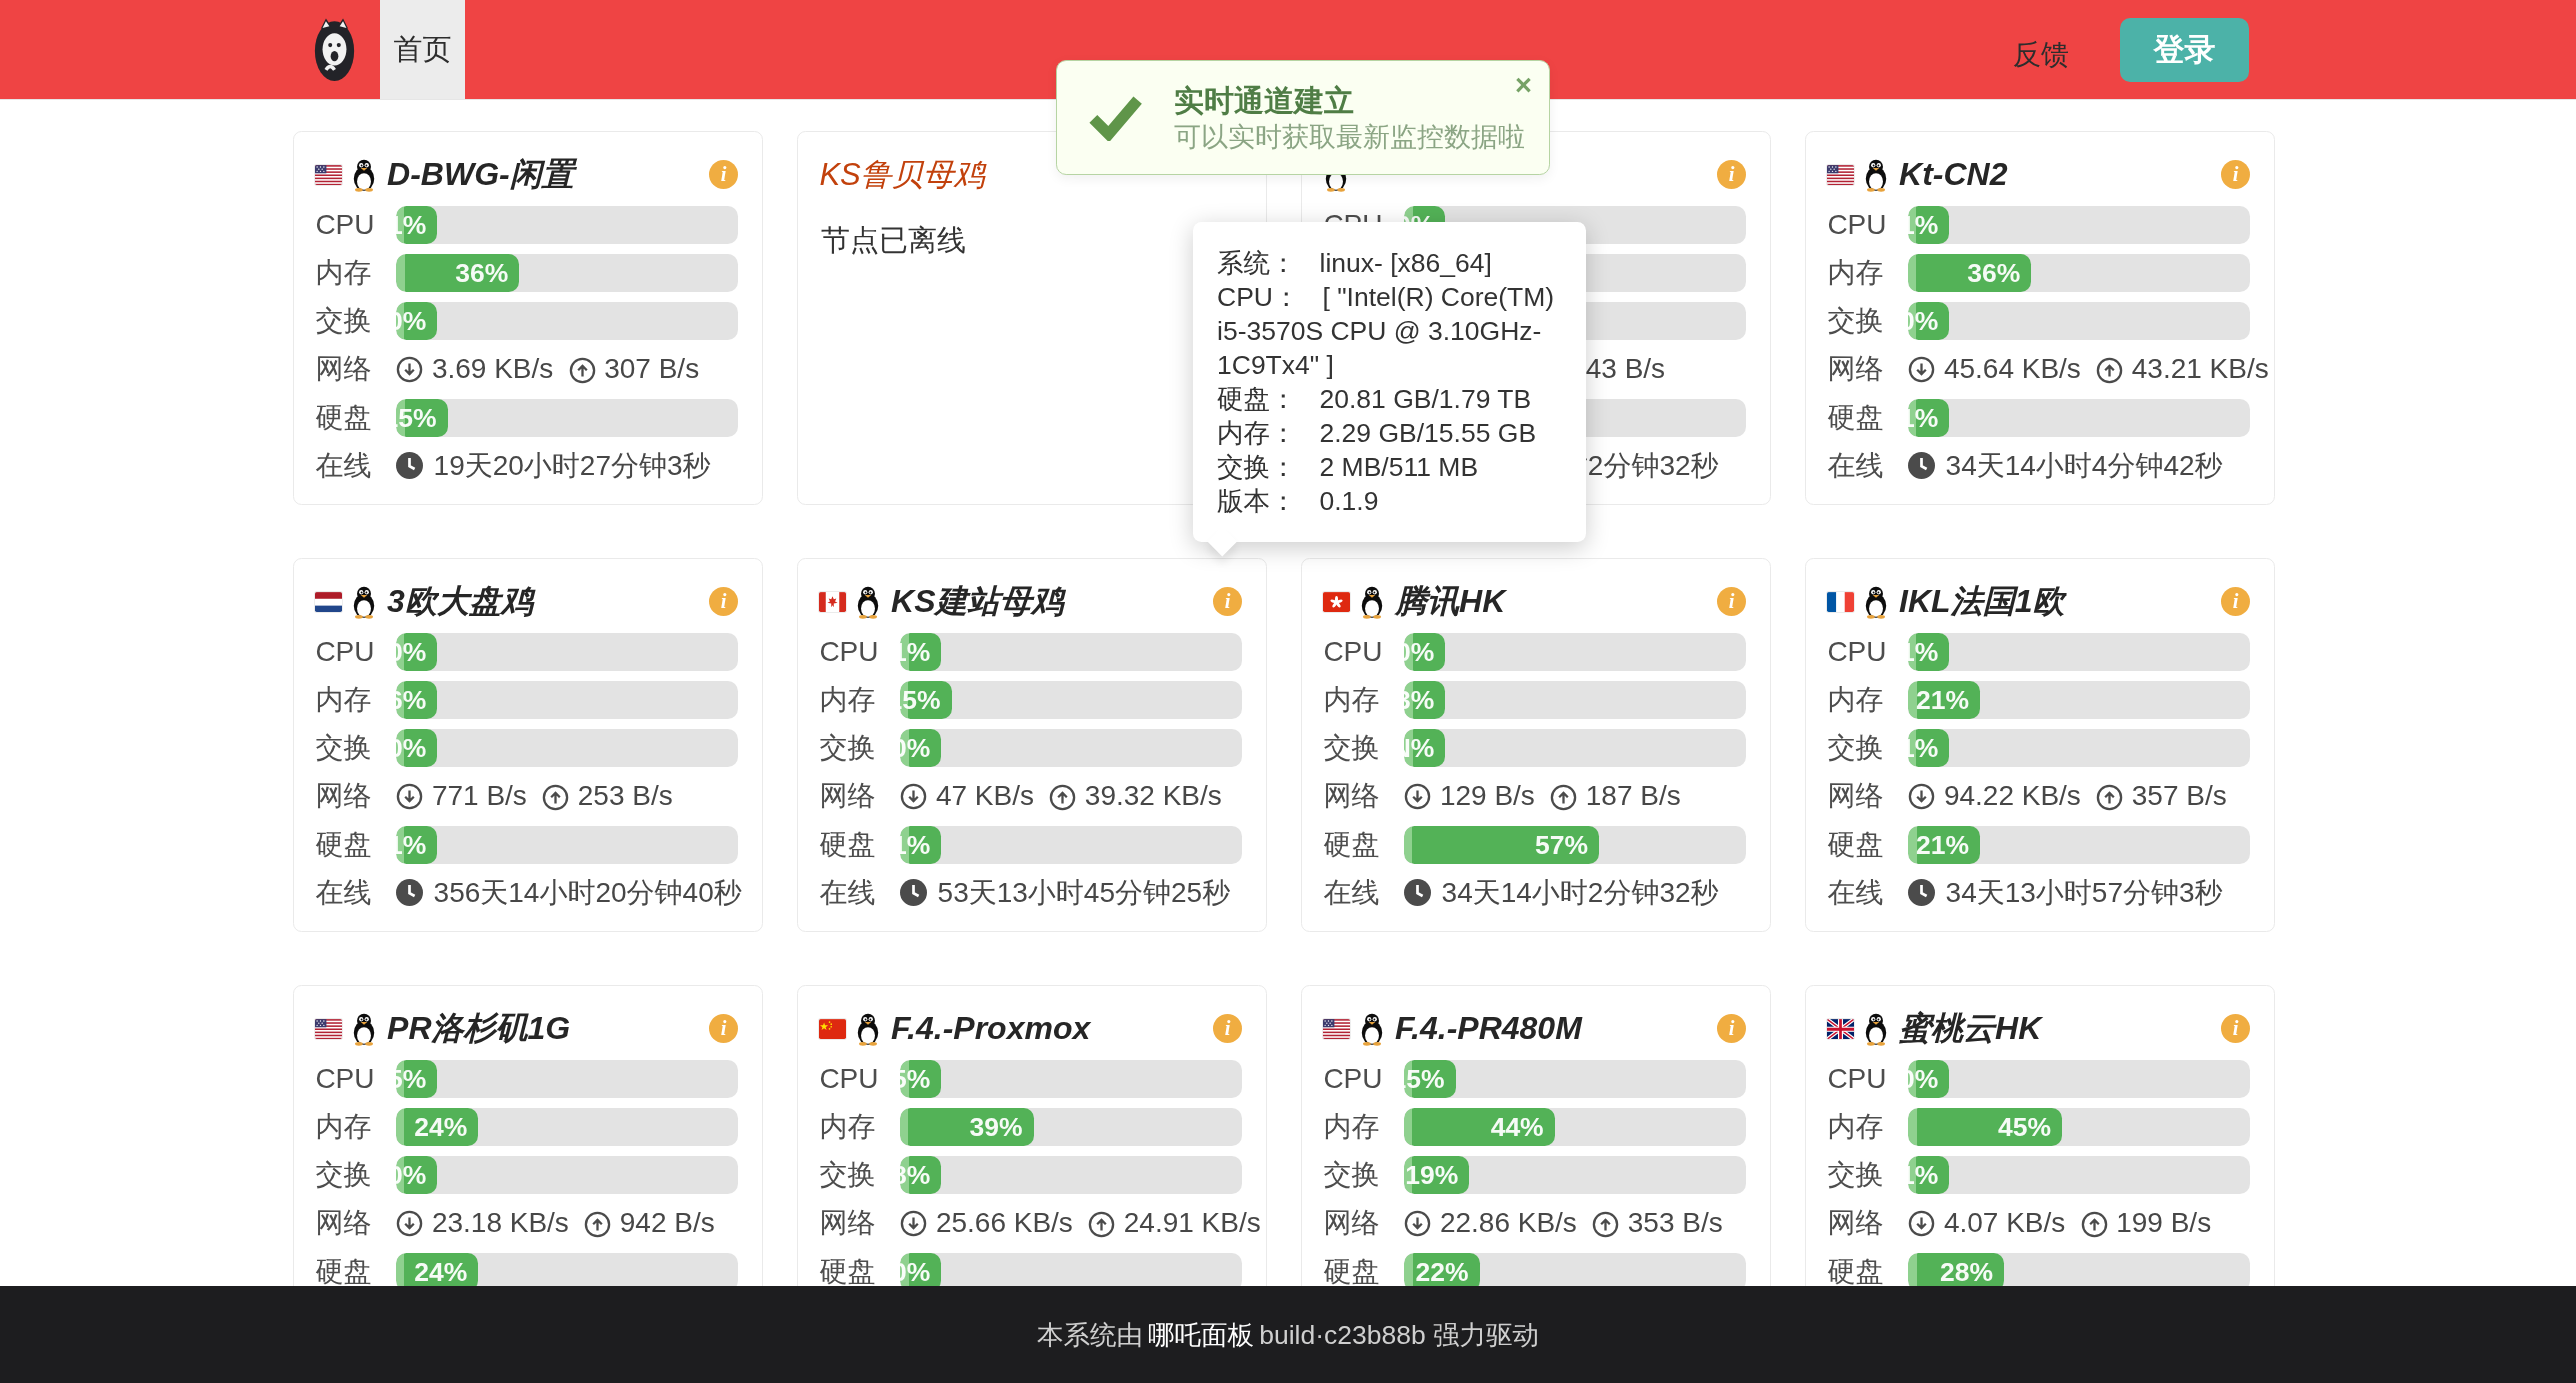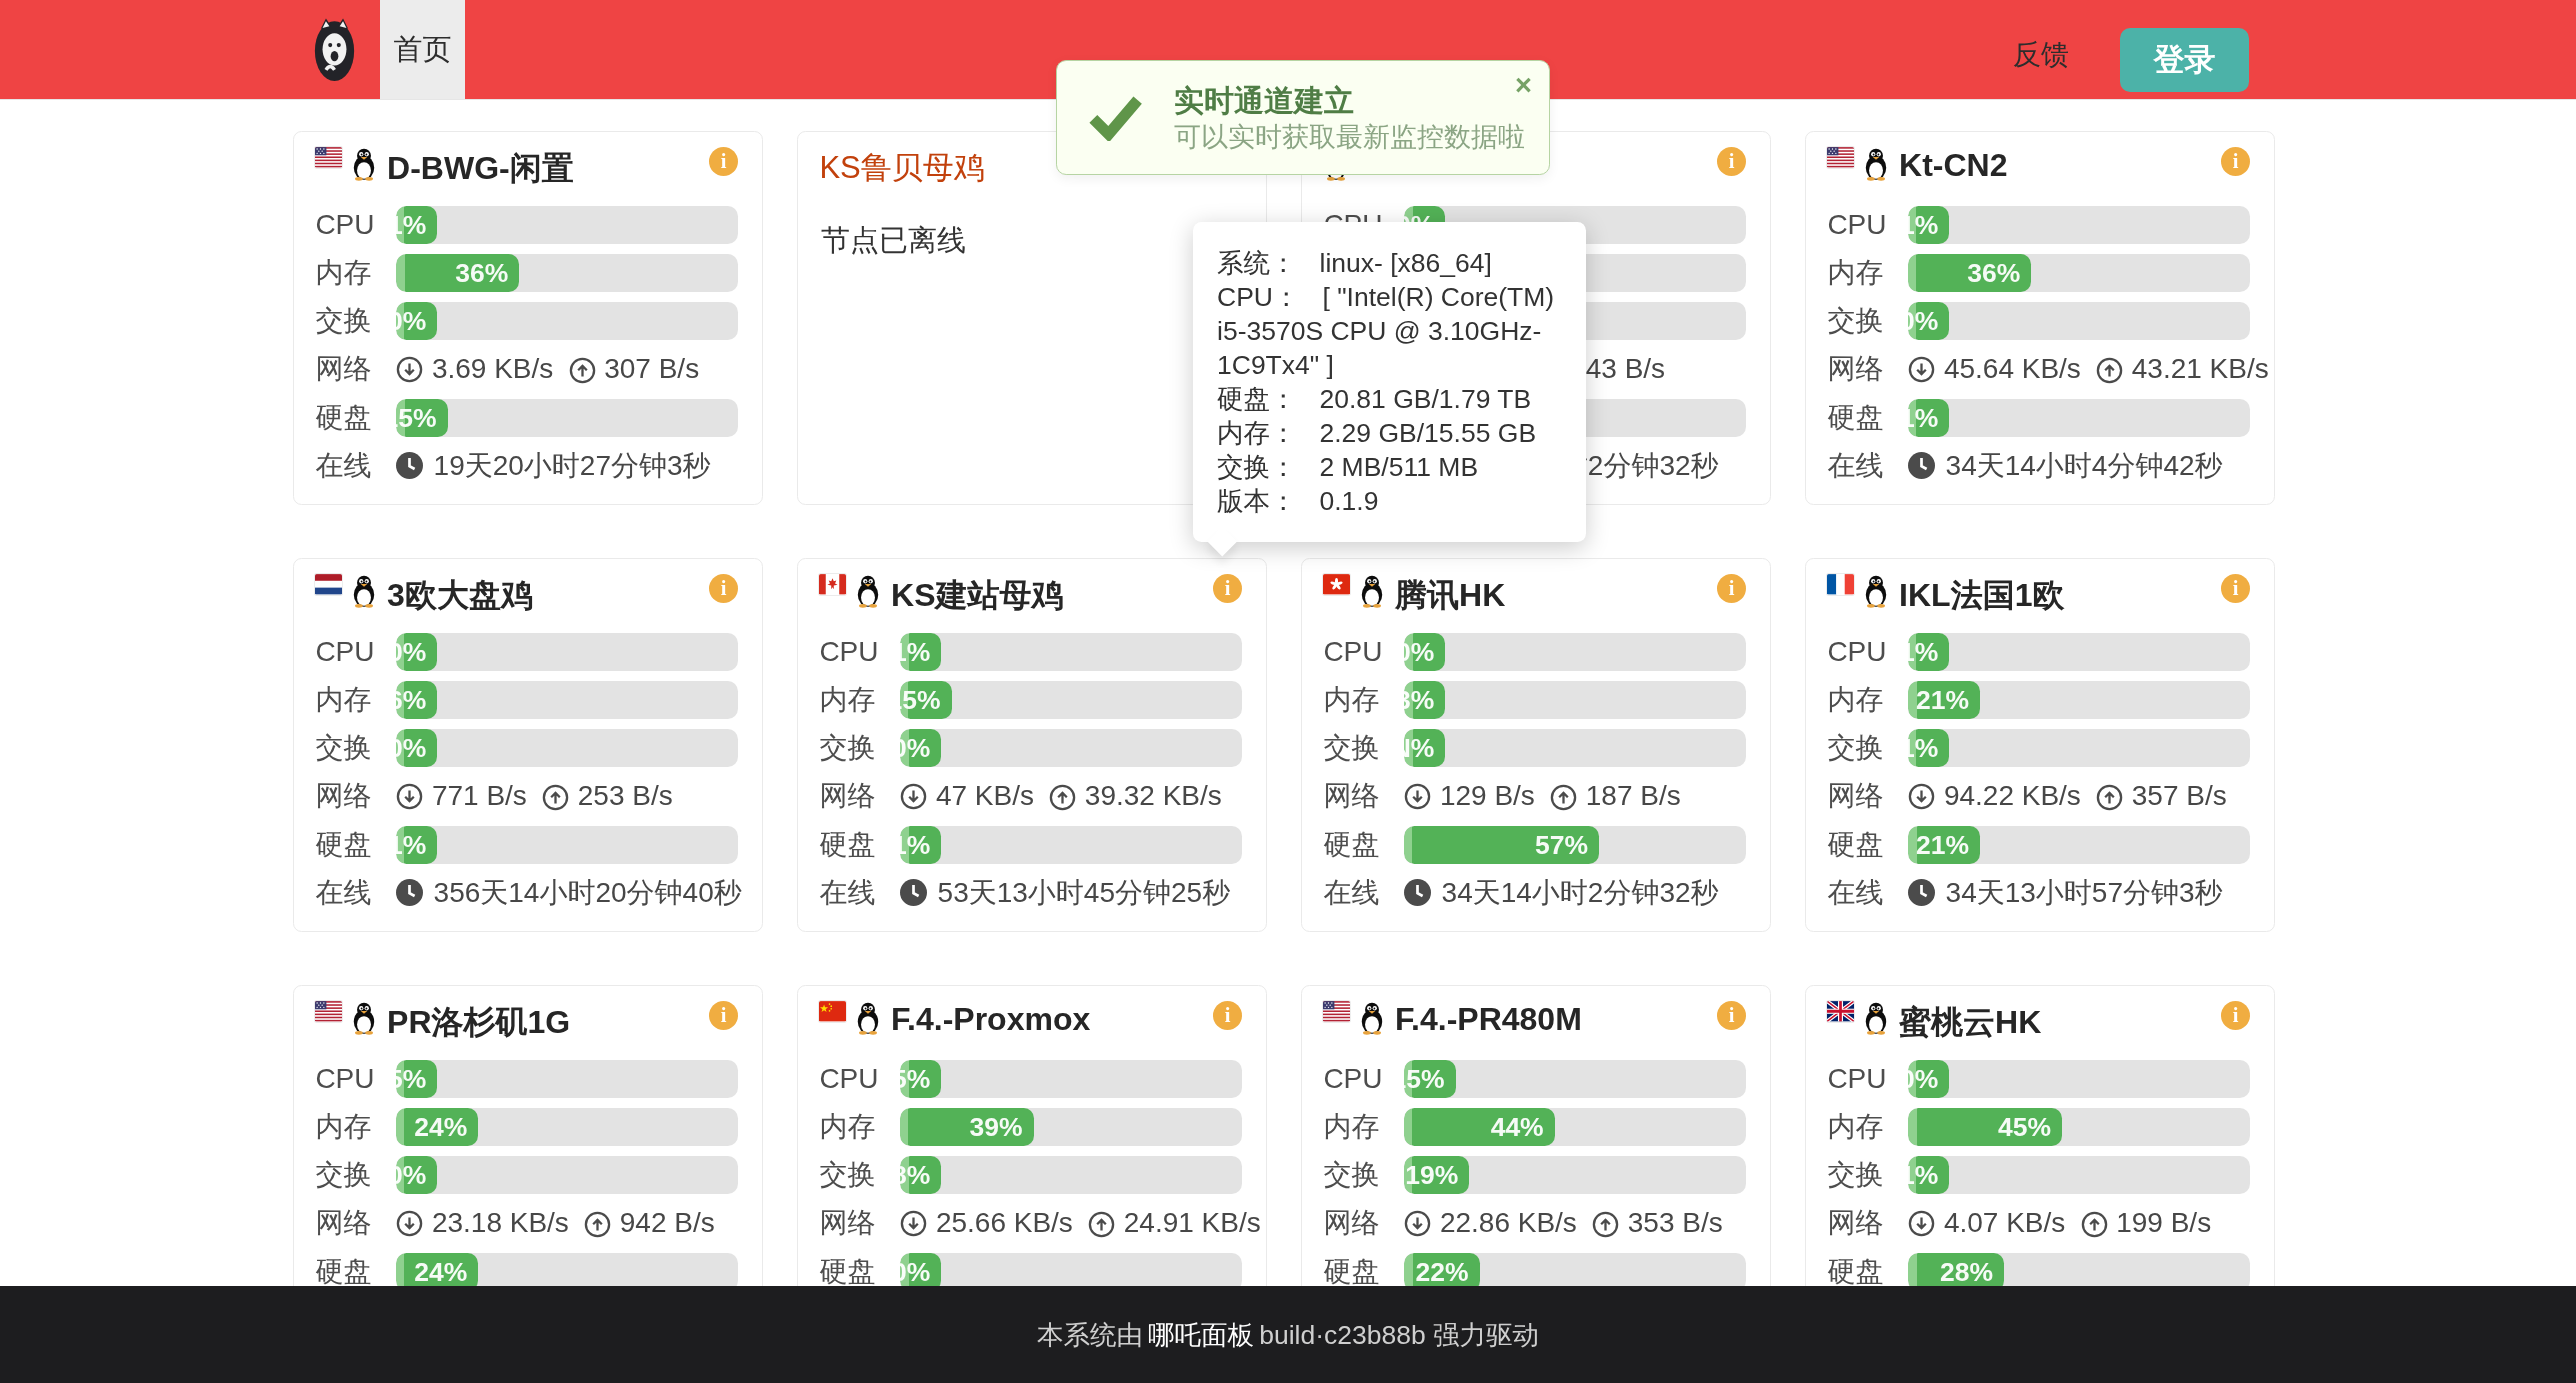--- a/index.html
+++ b/index.html
@@ -10,29 +10,29 @@
     -webkit-font-smoothing:antialiased;
   }
   
   .header{position:absolute;left:0;top:0;width:2576px;height:99px;background:#ef4444;
     border-bottom:1.7px solid #e6e6e6;z-index:60;}
   .logo{position:absolute;left:314px;top:15.4px;width:41px;height:67px;cursor:pointer;}
   .home-tab{position:absolute;left:380px;top:0;width:85px;height:99px;background:#ececec;
     display:flex;align-items:center;justify-content:center;font-size:29px;color:#2d2d2d;cursor:pointer;}
   .feedback{position:absolute;left:2013px;top:5px;height:99px;display:flex;align-items:center;
     font-size:28px;color:#2d2d2d;cursor:pointer;}
-  .login-btn{position:absolute;left:2120px;top:28px;width:129px;height:64px;background:#4cb2a8;
+  .login-btn{position:absolute;left:2120px;top:18px;width:129px;height:64px;background:#4cb2a8;
     border:none;border-radius:10.2px;color:#fff;font-size:31px;font-weight:700;
     display:flex;align-items:center;justify-content:center;cursor:pointer;}
   
   .cards{position:absolute;left:293px;top:131px;width:1990px;
     display:grid;grid-template-columns:repeat(4,470px);grid-auto-rows:374px;gap:53px 34px;z-index:1;}
   .card{box-sizing:border-box;width:470px;height:374px;background:#fff;border:1.7px solid #eaeaea;
     border-radius:8.5px;padding:15.4px 24px 0 21.4px;position:relative;}
-  .card-head{display:flex;height:55px;margin-bottom:3.4px;}
+  .card-head{display:flex;align-items:center;height:55px;margin-bottom:3.4px;font-style:italic;}
   .flag{width:27px;height:20.5px;margin-right:8.5px;flex:none;border-radius:1.7px;overflow:hidden;box-shadow:0 0 0 0.9px rgba(0,0,0,.08);}
   .tux{width:26px;height:34px;margin-right:10.2px;flex:none;}
   .srv-name{font-size:32px;font-weight:700;color:#262626;white-space:nowrap;}
   .srv-name.offline{font-weight:400;font-size:31px;color:#c2410c;}
   .info-icon{margin-left:auto;width:29px;height:29px;border-radius:50%;background:#f0ad41;color:#fff;
     display:flex;align-items:center;justify-content:center;font-size:20.5px;font-weight:700;
     font-family:"Liberation Serif","DejaVu Serif",serif;cursor:pointer;flex:none;}
   .stat-row{display:flex;align-items:center;height:38px;margin-bottom:10.2px;}
   .row-label{width:81px;flex:none;font-size:28px;color:#4d4d4d;}
   .track{flex:1;height:38px;background:#e3e3e3;border-radius:10.2px;position:relative;overflow:hidden;}

